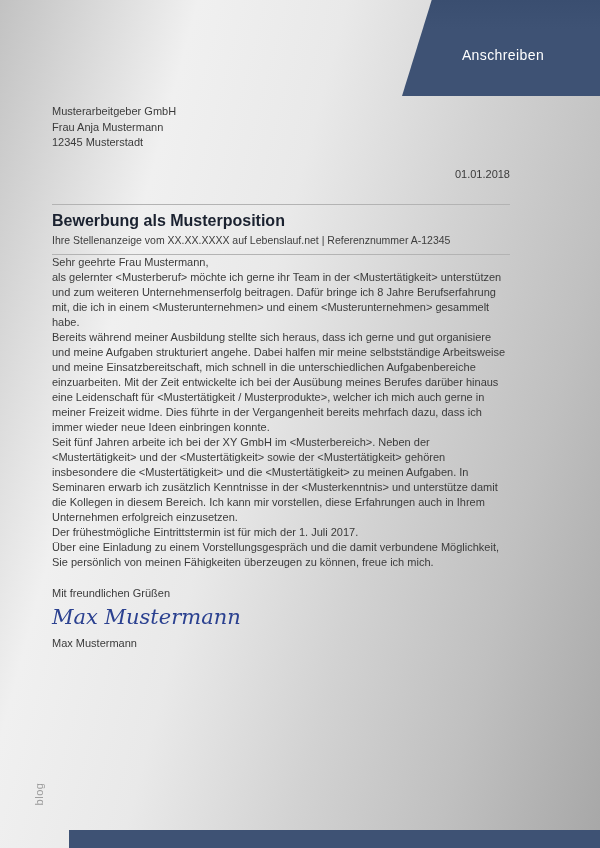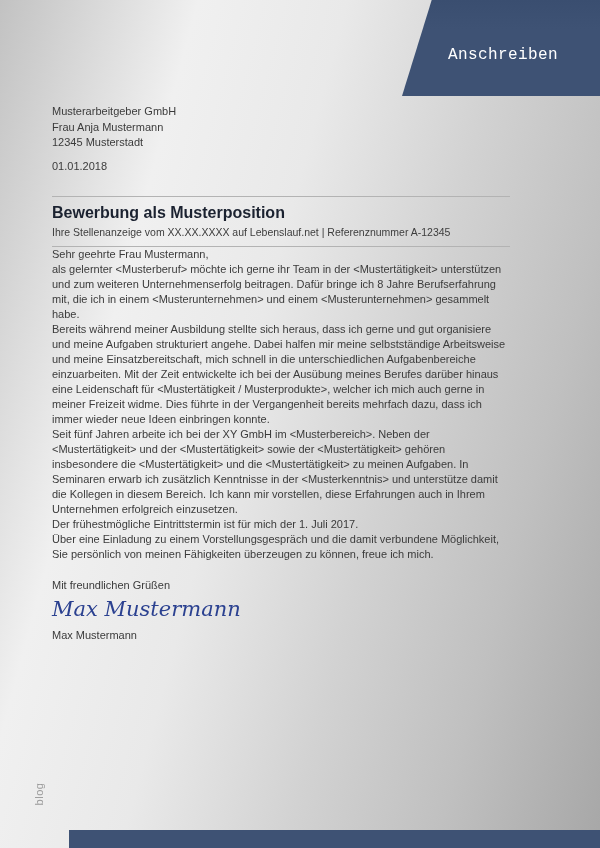--- a/index.html
+++ b/index.html
@@ -23,25 +23,24 @@
     width: 198px;
     height: 96px;
     background: linear-gradient(180deg, #3a4e70 0%, #3e5274 30%, #3e5274 100%);
     clip-path: polygon(15% 0, 100% 0, 100% 100%, 0% 100%);
     display: flex;
     align-items: center;
     justify-content: center;
   }
   .banner-label {
     color: #ffffff;
-    font-size: 16px;
+    font-size: 14px;
     letter-spacing: 0.4px;
     padding-top: 14px;
     padding-left: 4px;
-    font-family: Liberation Mono, monospace;
   }
 
   
   .bottom-bar {
     position: absolute;
     left: 69px;
     right: 0;
     bottom: 0;
     height: 18px;
     background: #3e5274;
@@ -65,21 +64,22 @@
     left: 52px;
     width: 458px;
     color: #3b3b3b;
     font-size: 11px;
     line-height: 15px;
   }
 
   .recipient div { line-height: 15.5px; }
 
   .date-row {
-    margin-top: 8px;
+    margin-top: 16px;
+    text-align: right;
     line-height: 15px;
   }
 
   .divider {
     border: none;
     border-top: 1px solid #b3b3b3;
     margin: 0;
   }
   .divider-top { margin-top: 22px; }
   .divider-bottom { margin-top: 7px; }

